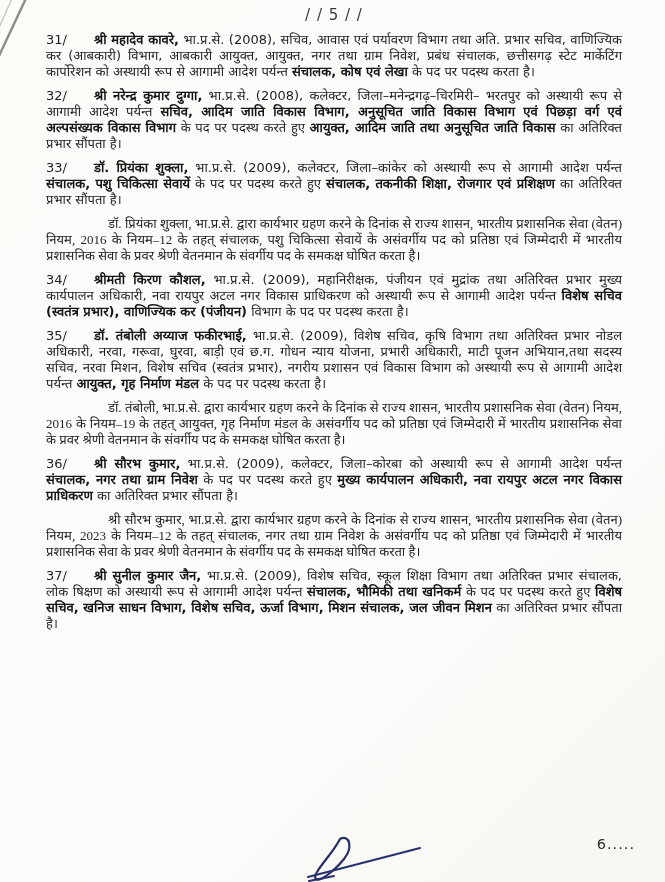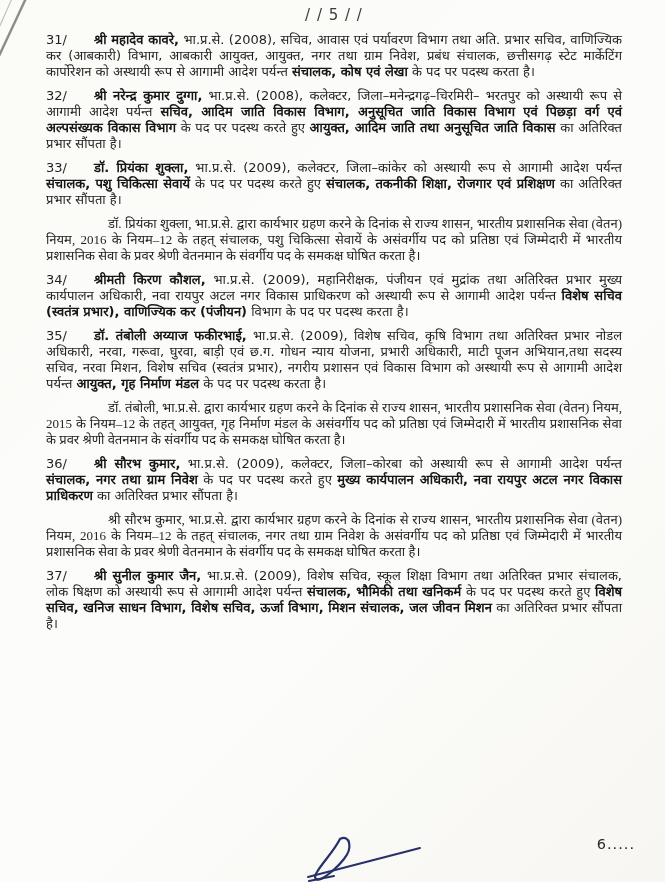--- a/index.html
+++ b/index.html
@@ -55,23 +55,23 @@
 
   <div class="pageno">/ / 5 / /</div>
 
   <div>
       <p class="para numbered"><span class="pnum">31/</span><span class="pgap"></span><span class="b">श्री महादेव कावरे,</span><span> भा.प्र.से. (2008), सचिव, आवास एवं पर्यावरण विभाग तथा अति. प्रभार सचिव, वाणिज्यिक कर (आबकारी) विभाग, आबकारी आयुक्त, आयुक्त, नगर तथा ग्राम निवेश, प्रबंध संचालक, छत्तीसगढ़ स्टेट मार्केटिंग कार्पोरेशन को अस्थायी रूप से आगामी आदेश पर्यन्त </span><span class="b">संचालक, कोष एवं लेखा</span><span> के पद पर पदस्थ करता है।</span></p>
       <p class="para numbered"><span class="pnum">32/</span><span class="pgap"></span><span class="b">श्री नरेन्द्र कुमार दुग्गा,</span><span> भा.प्र.से. (2008), कलेक्टर, जिला–मनेन्द्रगढ़–चिरमिरी– भरतपुर को अस्थायी रूप से आगामी आदेश पर्यन्त </span><span class="b">सचिव, आदिम जाति विकास विभाग, अनुसूचित जाति विकास विभाग एवं पिछड़ा वर्ग एवं अल्पसंख्यक विकास विभाग</span><span> के पद पर पदस्थ करते हुए </span><span class="b">आयुक्त, आदिम जाति तथा अनुसूचित जाति विकास</span><span> का अतिरिक्त प्रभार सौंपता है।</span></p>
       <p class="para numbered"><span class="pnum">33/</span><span class="pgap"></span><span class="b">डॉ. प्रियंका शुक्ला,</span><span> भा.प्र.से. (2009), कलेक्टर, जिला–कांकेर को अस्थायी रूप से आगामी आदेश पर्यन्त </span><span class="b">संचालक, पशु चिकित्सा सेवायें</span><span> के पद पर पदस्थ करते हुए </span><span class="b">संचालक, तकनीकी शिक्षा, रोजगार एवं प्रशिक्षण</span><span> का अतिरिक्त प्रभार सौंपता है।</span></p>
       <p class="para cont"><span>डॉ. प्रियंका शुक्ला, भा.प्र.से. द्वारा कार्यभार ग्रहण करने के दिनांक से राज्य शासन, भारतीय प्रशासनिक सेवा (वेतन) नियम, 2016 के नियम–12 के तहत् संचालक, पशु चिकित्सा सेवायें के असंवर्गीय पद को प्रतिष्ठा एवं जिम्मेदारी में भारतीय प्रशासनिक सेवा के प्रवर श्रेणी वेतनमान के संवर्गीय पद के समकक्ष घोषित करता है।</span></p>
       <p class="para numbered"><span class="pnum">34/</span><span class="pgap"></span><span class="b">श्रीमती किरण कौशल,</span><span> भा.प्र.से. (2009), महानिरीक्षक, पंजीयन एवं मुद्रांक तथा अतिरिक्त प्रभार मुख्य कार्यपालन अधिकारी, नवा रायपुर अटल नगर विकास प्राधिकरण को अस्थायी रूप से आगामी आदेश पर्यन्त </span><span class="b">विशेष सचिव (स्वतंत्र प्रभार), वाणिज्यिक कर (पंजीयन)</span><span> विभाग के पद पर पदस्थ करता है।</span></p>
       <p class="para numbered"><span class="pnum">35/</span><span class="pgap"></span><span class="b">डॉ. तंबोली अय्याज फकीरभाई,</span><span> भा.प्र.से. (2009), विशेष सचिव, कृषि विभाग तथा अतिरिक्त प्रभार नोडल अधिकारी, नरवा, गरूवा, घुरवा, बाड़ी एवं छ.ग. गोधन न्याय योजना, प्रभारी अधिकारी, माटी पूजन अभियान,तथा सदस्य सचिव, नरवा मिशन, विशेष सचिव (स्वतंत्र प्रभार), नगरीय प्रशासन एवं विकास विभाग को अस्थायी रूप से आगामी आदेश पर्यन्त </span><span class="b">आयुक्त, गृह निर्माण मंडल</span><span> के पद पर पदस्थ करता है।</span></p>
-      <p class="para cont"><span>डॉ. तंबोली, भा.प्र.से. द्वारा कार्यभार ग्रहण करने के दिनांक से राज्य शासन, भारतीय प्रशासनिक सेवा (वेतन) नियम, 2015 के नियम–12 के तहत् आयुक्त, गृह निर्माण मंडल के असंवर्गीय पद को प्रतिष्ठा एवं जिम्मेदारी में भारतीय प्रशासनिक सेवा के प्रवर श्रेणी वेतनमान के संवर्गीय पद के समकक्ष घोषित करता है।</span></p>
+      <p class="para cont"><span>डॉ. तंबोली, भा.प्र.से. द्वारा कार्यभार ग्रहण करने के दिनांक से राज्य शासन, भारतीय प्रशासनिक सेवा (वेतन) नियम, 2016 के नियम–19 के तहत् आयुक्त, गृह निर्माण मंडल के असंवर्गीय पद को प्रतिष्ठा एवं जिम्मेदारी में भारतीय प्रशासनिक सेवा के प्रवर श्रेणी वेतनमान के संवर्गीय पद के समकक्ष घोषित करता है।</span></p>
       <p class="para numbered"><span class="pnum">36/</span><span class="pgap"></span><span class="b">श्री सौरभ कुमार,</span><span> भा.प्र.से. (2009), कलेक्टर, जिला–कोरबा को अस्थायी रूप से आगामी आदेश पर्यन्त </span><span class="b">संचालक, नगर तथा ग्राम निवेश</span><span> के पद पर पदस्थ करते हुए </span><span class="b">मुख्य कार्यपालन अधिकारी, नवा रायपुर अटल नगर विकास प्राधिकरण</span><span> का अतिरिक्त प्रभार सौंपता है।</span></p>
-      <p class="para cont"><span>श्री सौरभ कुमार, भा.प्र.से. द्वारा कार्यभार ग्रहण करने के दिनांक से राज्य शासन, भारतीय प्रशासनिक सेवा (वेतन) नियम, 2016 के नियम–12 के तहत् संचालक, नगर तथा ग्राम निवेश के असंवर्गीय पद को प्रतिष्ठा एवं जिम्मेदारी में भारतीय प्रशासनिक सेवा के प्रवर श्रेणी वेतनमान के संवर्गीय पद के समकक्ष घोषित करता है।</span></p>
+      <p class="para cont"><span>श्री सौरभ कुमार, भा.प्र.से. द्वारा कार्यभार ग्रहण करने के दिनांक से राज्य शासन, भारतीय प्रशासनिक सेवा (वेतन) नियम, 2023 के नियम–12 के तहत् संचालक, नगर तथा ग्राम निवेश के असंवर्गीय पद को प्रतिष्ठा एवं जिम्मेदारी में भारतीय प्रशासनिक सेवा के प्रवर श्रेणी वेतनमान के संवर्गीय पद के समकक्ष घोषित करता है।</span></p>
       <p class="para numbered"><span class="pnum">37/</span><span class="pgap"></span><span class="b">श्री सुनील कुमार जैन,</span><span> भा.प्र.से. (2009), विशेष सचिव, स्कूल शिक्षा विभाग तथा अतिरिक्त प्रभार संचालक, लोक षिक्षण को अस्थायी रूप से आगामी आदेश पर्यन्त </span><span class="b">संचालक, भौमिकी तथा खनिकर्म</span><span> के पद पर पदस्थ करते हुए </span><span class="b">विशेष सचिव, खनिज साधन विभाग, विशेष सचिव, ऊर्जा विभाग, मिशन संचालक, जल जीवन मिशन</span><span> का अतिरिक्त प्रभार सौंपता है।</span></p>
     </div>
 
   <div class="footer-marker">6.....</div>
 
   <svg class="signature" width="132" height="47" viewBox="0 0 132 47">
     <path d="M8,42 L120,13" stroke="#27306b" stroke-width="2" fill="none" stroke-linecap="round"></path>
     <path d="M40,4 C50,-1 53,13 44,24 C37,33 27,41 21,44 C16,46 13,43 17,37 C23,27 34,16 40,4" stroke="#27306b" stroke-width="2.2" fill="none" stroke-linecap="round"></path>
     <path d="M9,46 L34,41" stroke="#27306b" stroke-width="2" fill="none" stroke-linecap="round"></path>
   </svg>

